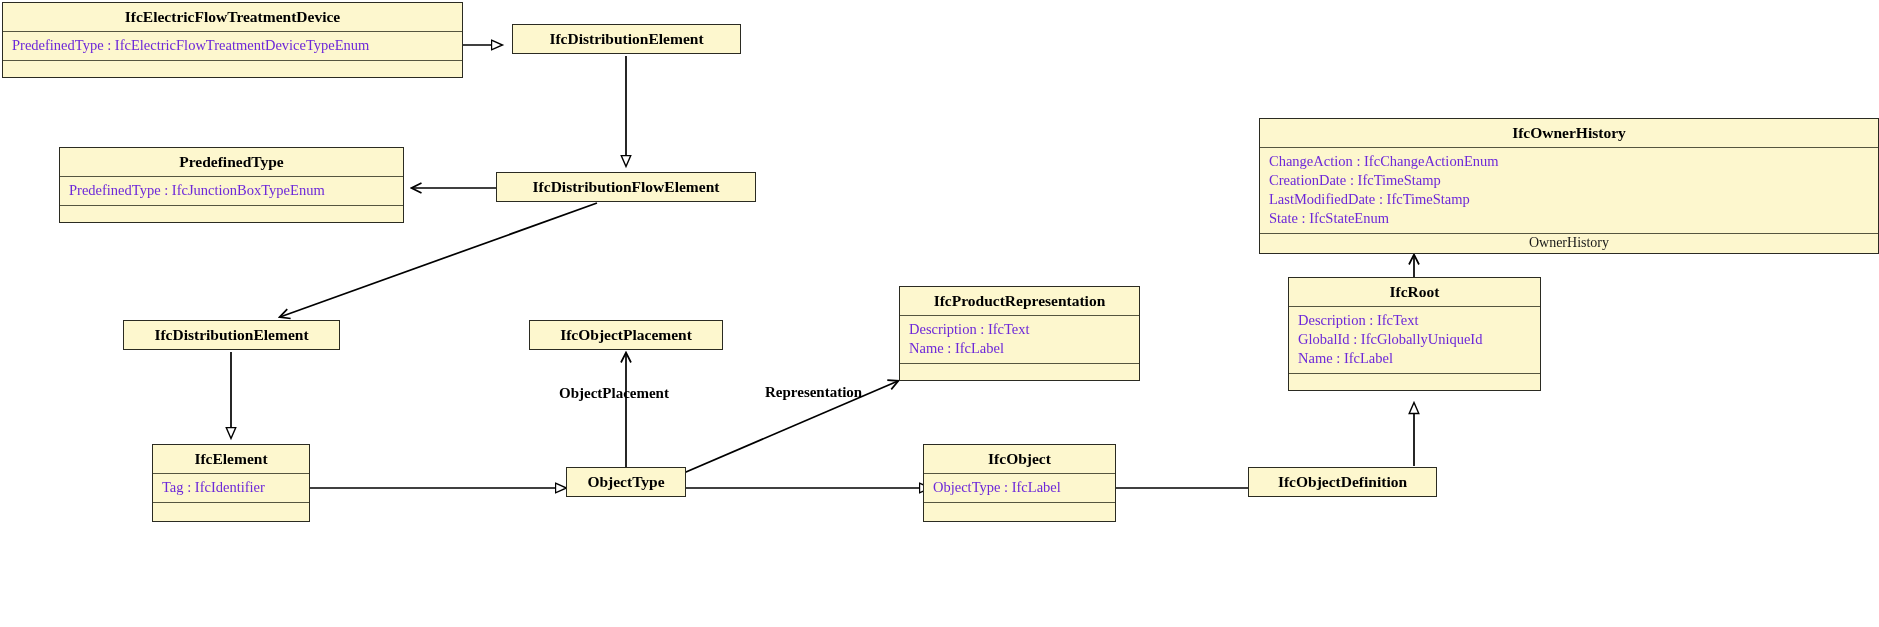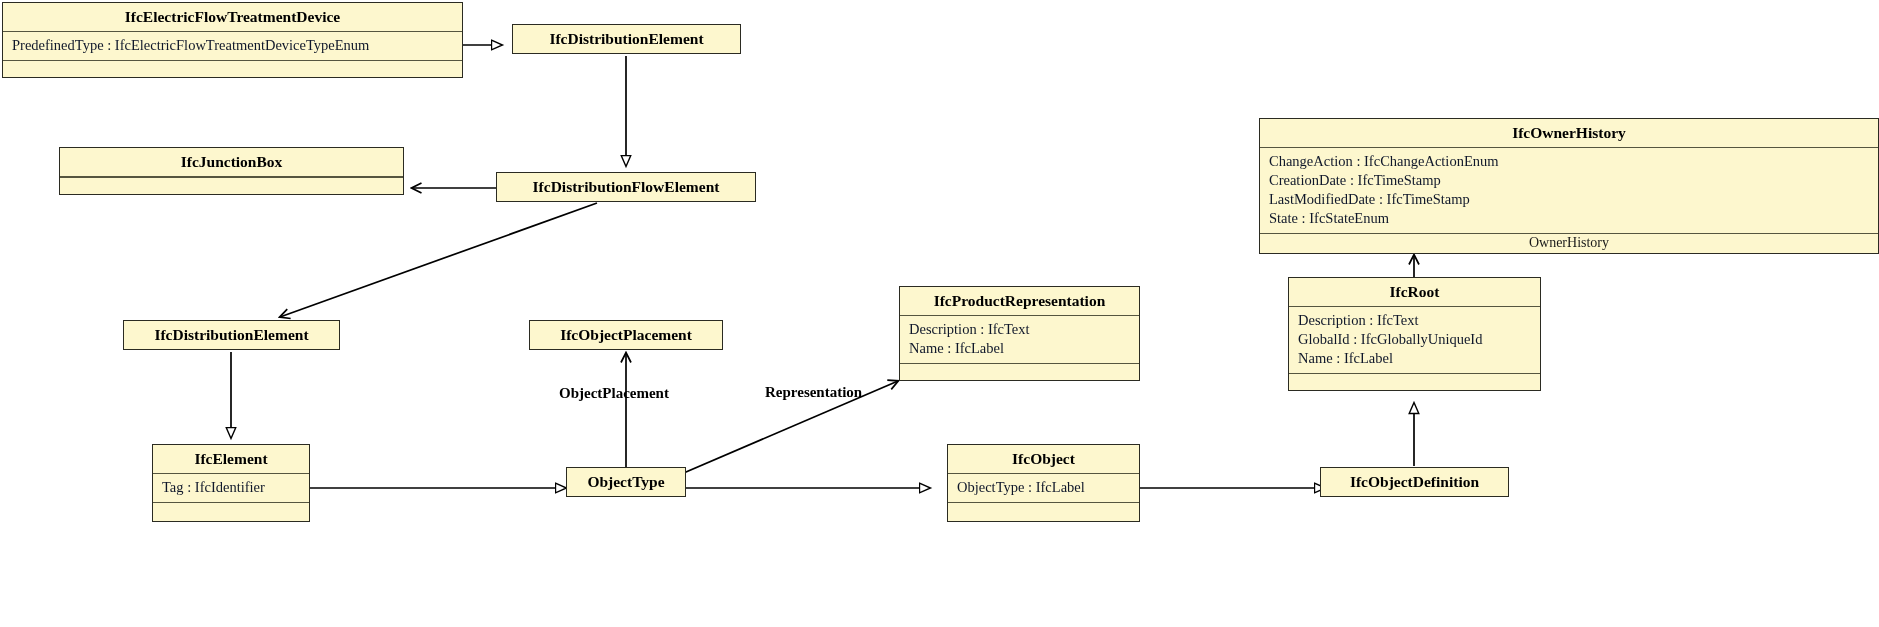--- a/index.html
+++ b/index.html
@@ -41,21 +41,21 @@
   }
   .uml-sep {
     border-top: 1.4px solid #55553f;
     height: 0;
     font-size: 0;
     line-height: 0;
   }
   .uml-attrs {
     padding: 4px 9px 5px 9px;
     font-size: 14.5px;
-    color: #0f172a;
+    color: #6d28d9;
     line-height: 1.32;
   }
   .uml-attr {
     white-space: nowrap;
   }
   .uml-empty {
     height: 16px;
   }
   .uml-empty-tall {
     height: 18px;
@@ -150,22 +150,25 @@
     </div>
     <div class="uml-sep"></div>
     <div class="uml-empty"></div>
   </div>
 
   <div class="uml-class" style="left:512px; top:24px; width:229px;">
     <div class="uml-name">IfcDistributionElement</div>
   </div>
 
   <div class="uml-class" style="left:59px; top:147px; width:345px;">
-    <div class="uml-name">IfcJunctionBox</div>
-    <div class="uml-sep"></div>
+    <div class="uml-name">PredefinedType</div>
+    <div class="uml-sep"></div>
+    <div class="uml-attrs">
+      <div class="uml-attr">PredefinedType : IfcJunctionBoxTypeEnum</div>
+    </div>
     <div class="uml-sep"></div>
     <div class="uml-empty"></div>
   </div>
 
   <div class="uml-class" style="left:496px; top:172px; width:260px;">
     <div class="uml-name">IfcDistributionFlowElement</div>
   </div>
 
   <div class="uml-class" style="left:1259px; top:118px; width:620px;">
     <div class="uml-name">IfcOwnerHistory</div>
@@ -218,31 +221,31 @@
       <div class="uml-attr">Tag : IfcIdentifier</div>
     </div>
     <div class="uml-sep"></div>
     <div class="uml-empty-tall"></div>
   </div>
 
   <div class="uml-class" style="left:566px; top:467px; width:120px;">
     <div class="uml-name">ObjectType</div>
   </div>
 
-  <div class="uml-class" style="left:923px; top:444px; width:193px;margin-left:24px;">
+  <div class="uml-class" style="left:923px; top:444px; width:193px;">
     <div class="uml-name">IfcObject</div>
     <div class="uml-sep"></div>
     <div class="uml-attrs">
       <div class="uml-attr">ObjectType : IfcLabel</div>
     </div>
     <div class="uml-sep"></div>
     <div class="uml-empty-tall"></div>
   </div>
 
-  <div class="uml-class" style="left:1320px; top:467px; width:189px;">
+  <div class="uml-class" style="left:1248px; top:467px; width:189px;">
     <div class="uml-name">IfcObjectDefinition</div>
   </div>
 
   <div class="edge-label" style="left:559px; top:385px;">ObjectPlacement</div>
 
   <div class="edge-label" style="left:765px; top:384px;">Representation</div>
 
 </div>
 
 </body></html>

